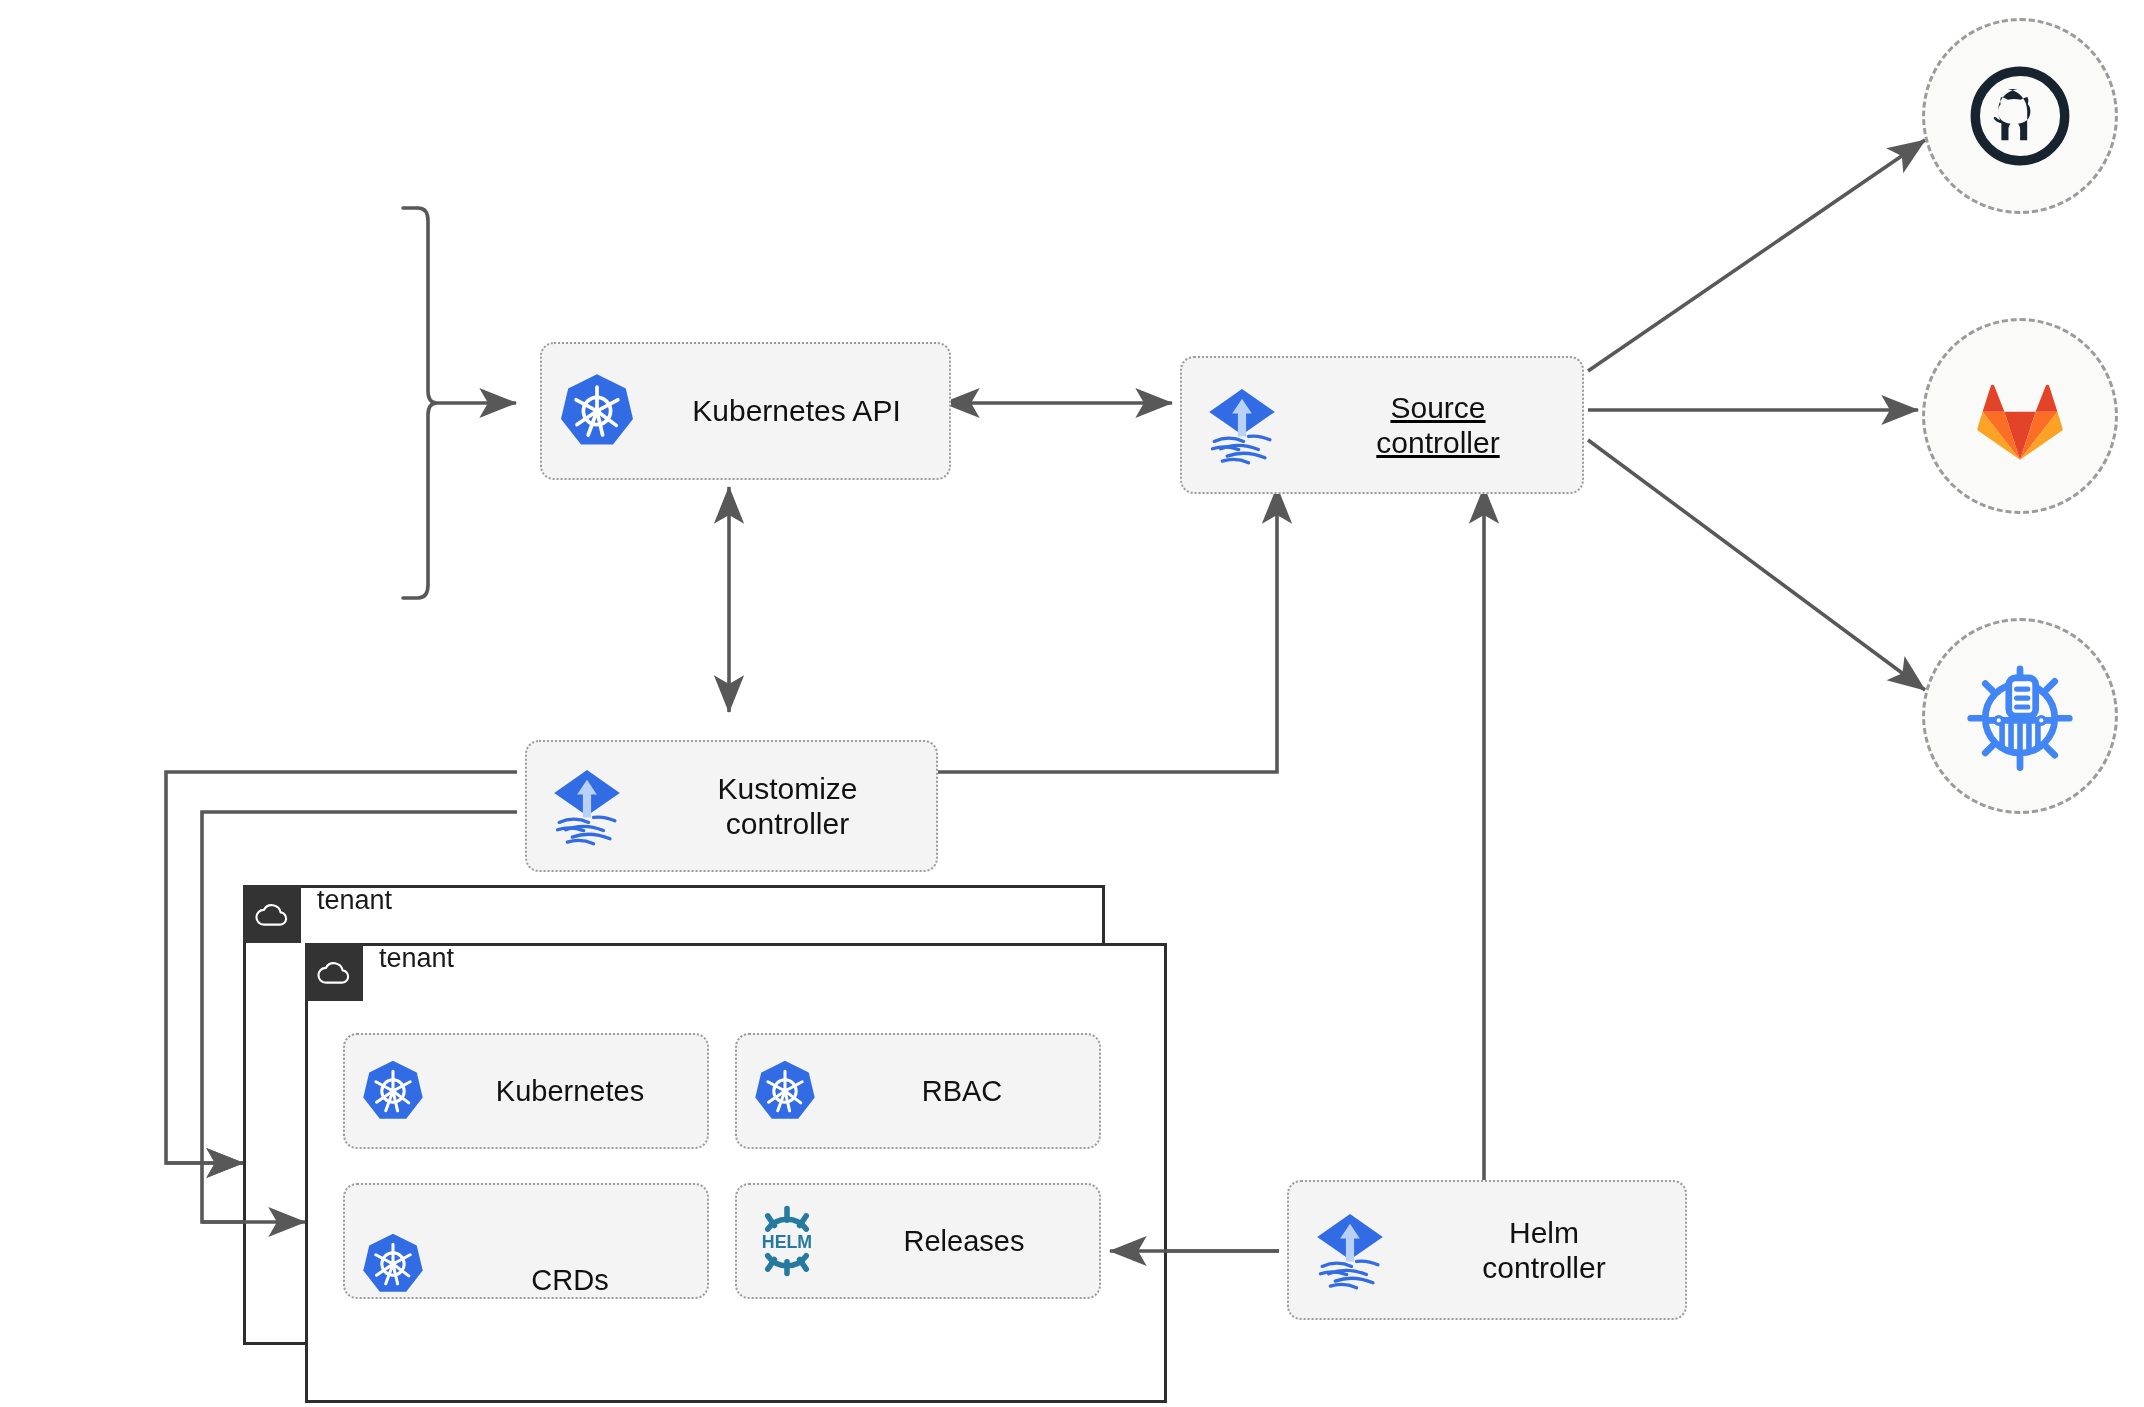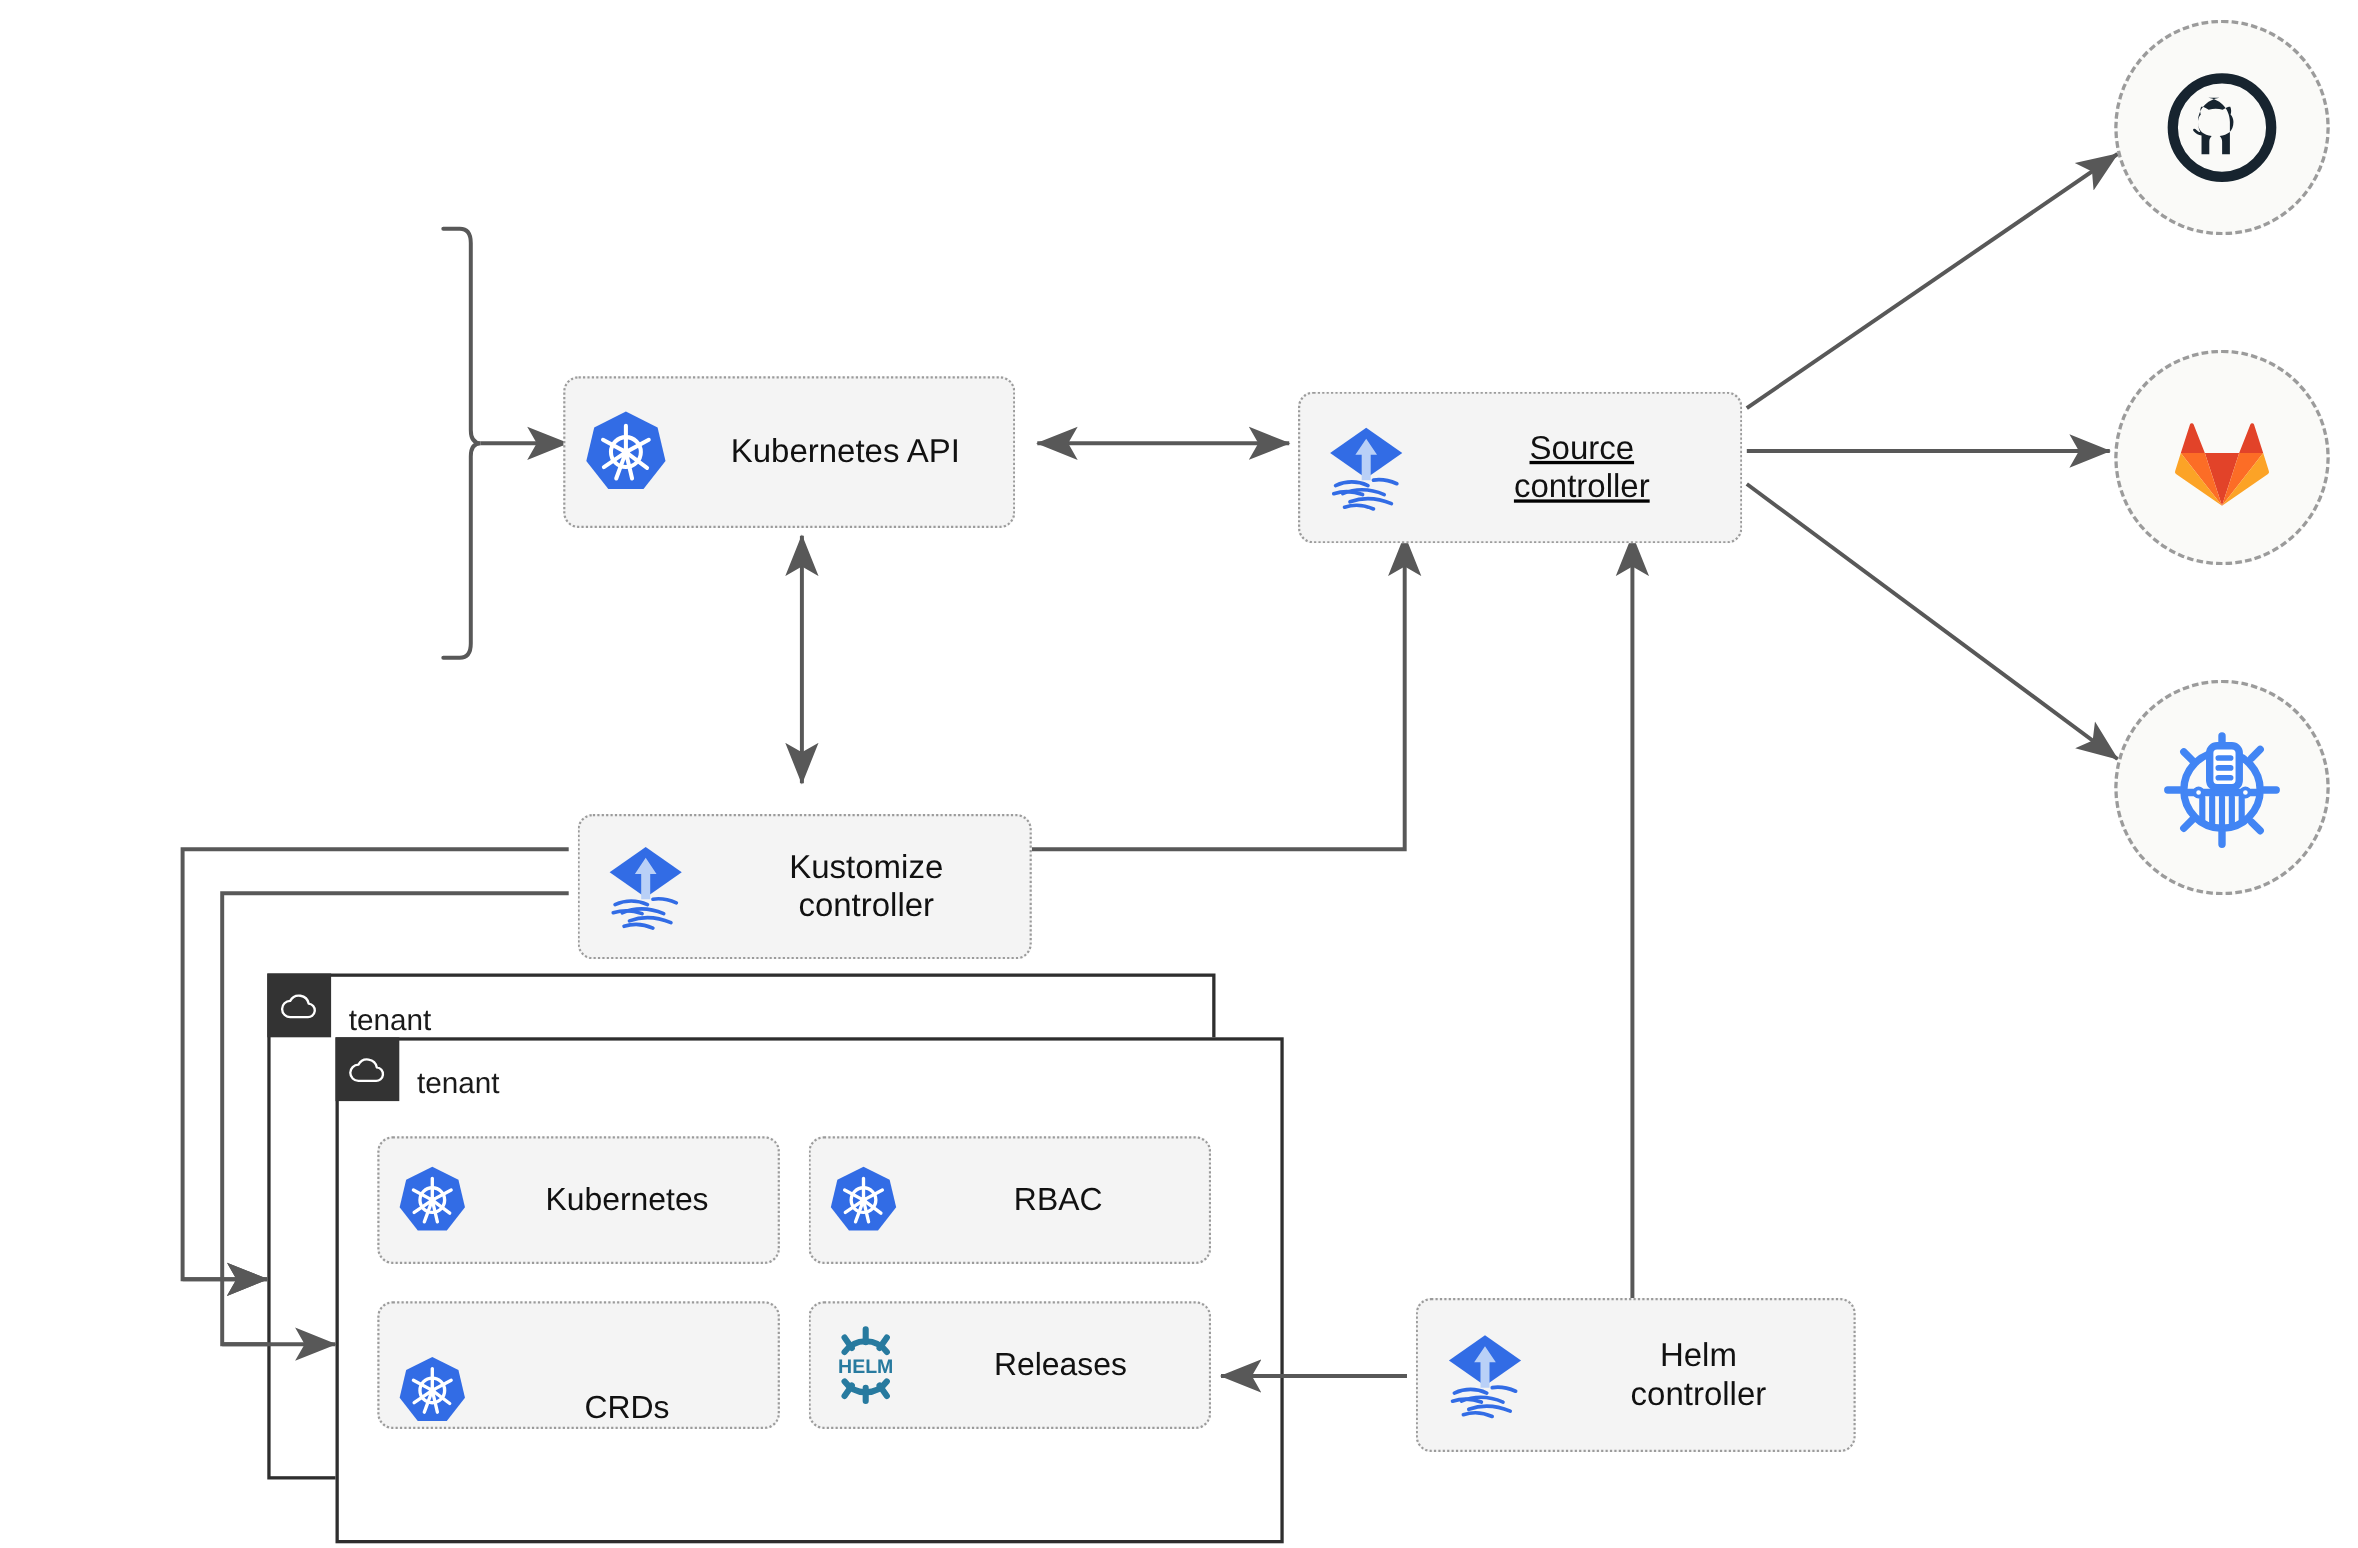--- a/index.html
+++ b/index.html
@@ -62,21 +62,21 @@
     box-sizing: border-box;
     background: #ffffff;
     border: 3px solid #2e2e2e;
   }
   .tenant-head {
     position: absolute;
     top: -3px;
     left: -3px;
     height: 58px;
     display: flex;
-    align-items: flex-end;
+    align-items: flex-start;
     pointer-events: none;
   }
   .tenant-badge {
     width: 58px;
     height: 58px;
     background: #333333;
     display: flex;
     align-items: center;
     justify-content: center;
   }
@@ -143,21 +143,21 @@
       <path d="M 517,772 L 166,772 L 166,1163 L 243,1163" marker-end="url(#arr)"></path>
 
       <path d="M 517,812 L 202,812 L 202,1222 L 305,1222" marker-end="url(#arr)"></path>
 
       <path d="M 1279,1251 L 1110,1251" marker-end="url(#arr)"></path>
     </g>
   </svg>
 
 
 
-  <div class="node" style="left:512px; top:342px; width:411px; height:138px;">
+  <div class="node" style="left:540px; top:342px; width:411px; height:138px;">
     <span class="ico" style="width:110px;">
       <svg width="80" height="80" viewBox="0 0 100 100" aria-hidden="true">
         <polygon points="50,4 86,22 95,60 70,92 30,92 5,60 14,22" fill="#326CE5"></polygon>
         <g fill="none" stroke="#ffffff" stroke-width="4.6" stroke-linecap="round">
           <circle cx="50" cy="50" r="17"></circle>
           <path d="M50 50 L50 20 M50 50 L76 36 M50 50 L74 68 M50 50 L57 80 M50 50 L39 80 M50 50 L25 67 M50 50 L24 36"></path>
         </g>
         <circle cx="50" cy="50" r="4.5" fill="#ffffff"></circle>
       </svg>
     </span>

